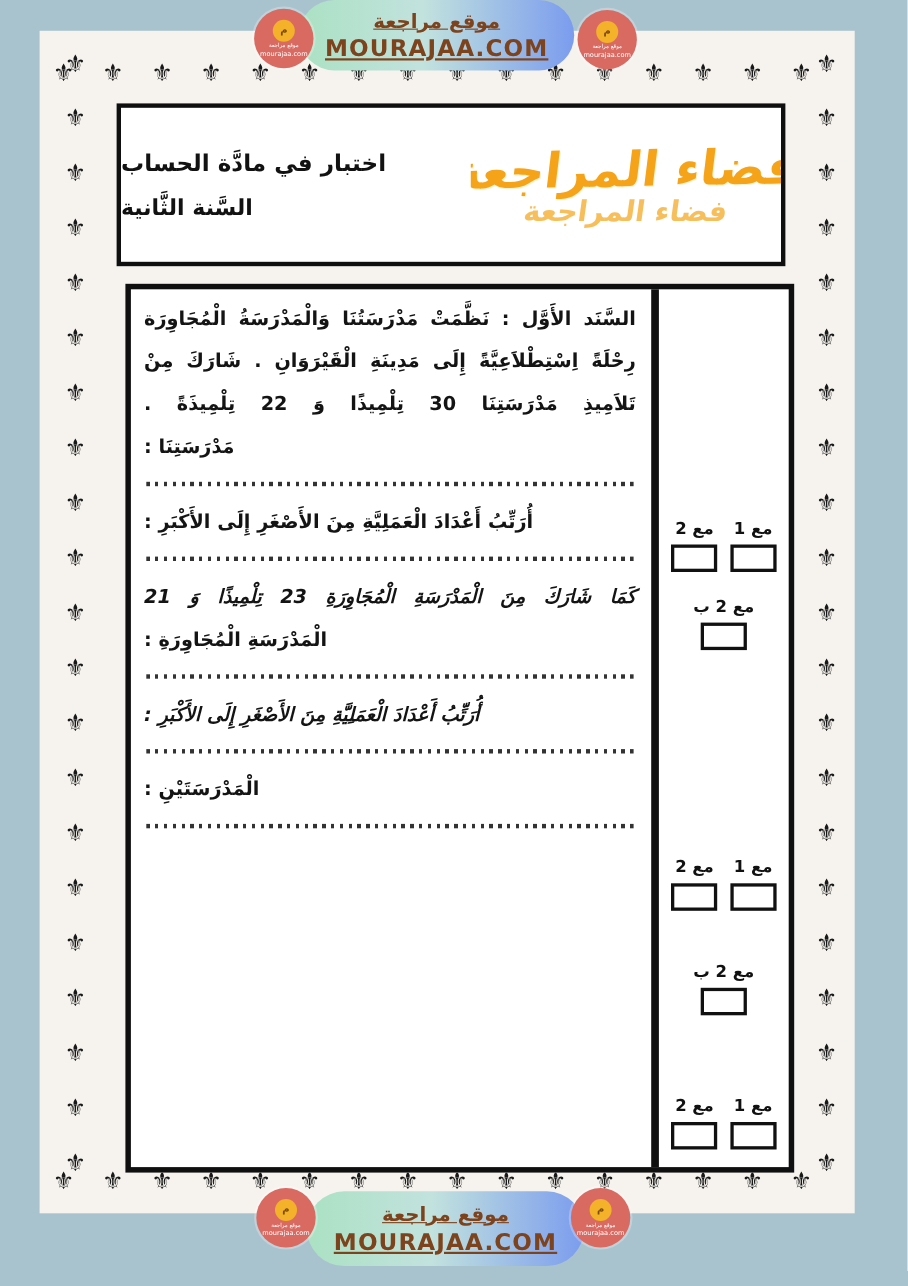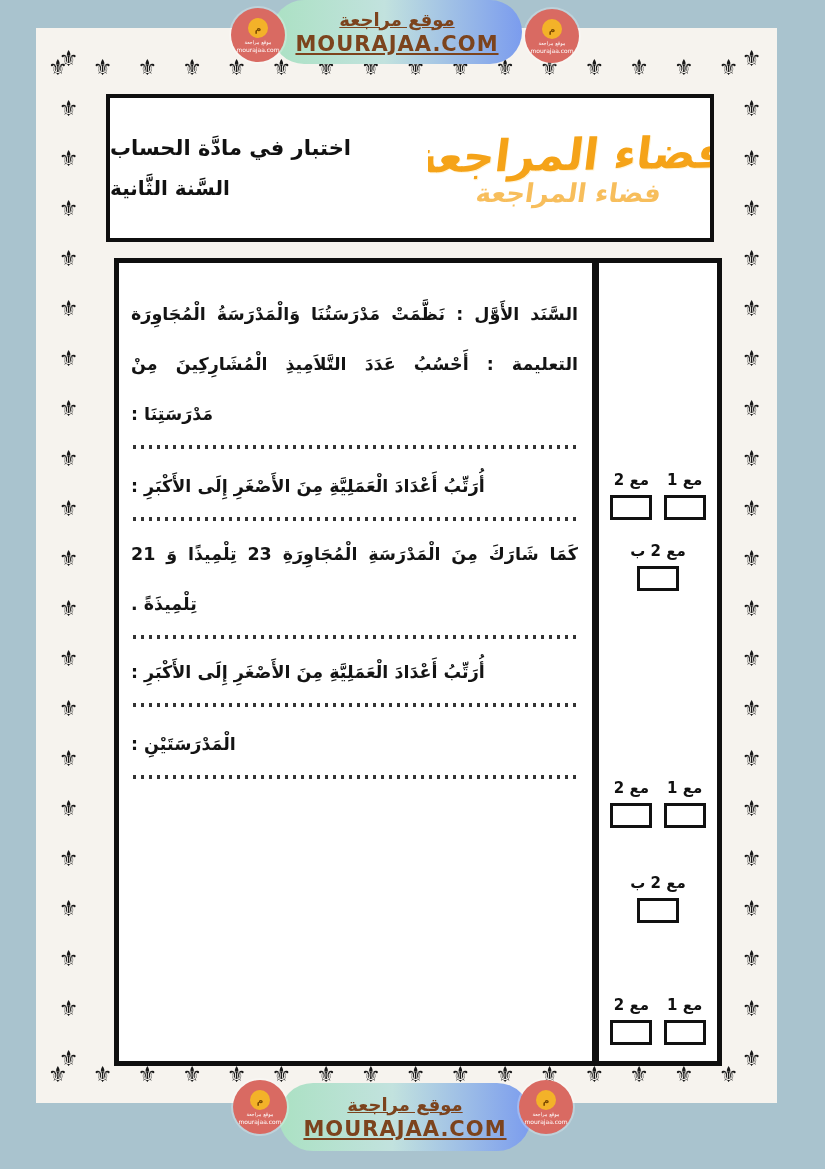--- a/index.html
+++ b/index.html
@@ -22,24 +22,24 @@
   .logo-wrap{width:47%;display:flex;flex-direction:column;justify-content:center;align-items:center;direction:rtl;overflow:hidden;}
   .logo-main{font-size:44px;font-weight:bold;color:var(--logo-orange);transform:skewX(-8deg) rotate(-1deg);white-space:nowrap;text-shadow:1px 1px 0 #fff3d6;}
   .logo-ghost{font-size:26px;font-weight:bold;color:var(--logo-orange);opacity:.7;transform:skewX(-8deg);margin-top:-2px;white-space:nowrap;}
 
   
   .main-box{position:absolute;left:78px;top:230px;width:608px;height:808px;background:#ffffff;border:5px solid #0f0f0f;box-sizing:border-box;display:flex;}
   .text-col{flex:1;direction:rtl;padding:14px 14px 8px 12px;overflow:hidden;}
   .vdivider{width:7px;background:#0f0f0f;}
   .marks-col{width:118px;position:relative;}
 
-  .text-line{font-weight:bold;font-size:17.5px;color:#141414;line-height:26px;margin-bottom:13px;margin-top:24px;}
+  .text-line{font-weight:bold;font-size:17.5px;color:#141414;line-height:26px;margin-bottom:13px;}
   .text-line.justify{text-align:justify;text-align-last:justify;}
   .text-line.right{text-align:left;}
-  .text-line.new-para{margin-top:16px;}
+  .text-line.new-para{margin-top:16px;font-style:italic;}
   .dots-line{height:4px;margin:18px 2px 20px 2px;background:repeating-linear-gradient(90deg,#333 0 3px,transparent 3px 8px);}
 
   
   .mark-group{position:absolute;left:0;right:0;}
   .g1{top:206px;} .g2{top:514px;} .g3{top:731px;}
   .pair{display:flex;direction:rtl;justify-content:space-evenly;}
   .mark{display:flex;flex-direction:column;align-items:center;}
   .mark-label{font-size:15px;font-weight:bold;color:#111;height:22px;line-height:22px;direction:rtl;white-space:nowrap;}
   .mark-box{width:42px;height:25px;border:3px solid #111;background:#fff;box-sizing:border-box;margin-top:4px;}
   .sub{display:flex;justify-content:center;}
@@ -76,27 +76,28 @@
       </div>
       <div class="logo-wrap">
         <div class="logo-main">فضاء المراجعة</div>
         <div class="logo-ghost">فضاء المراجعة</div>
       </div>
     </div>
 
     <div class="main-box">
       <div class="text-col">
           <div class="text-line justify">السَّنَد الأَوَّل : نَظَّمَتْ مَدْرَسَتُنَا وَالْمَدْرَسَةُ الْمُجَاوِرَة</div>
-          <div class="text-line justify">التعليمة : أَحْسُبُ عَدَدَ التَّلاَمِيذِ الْمُشَارِكِينَ مِنْ</div>
+          <div class="text-line justify">رِحْلَةً اِسْتِطْلاَعِيَّةً إِلَى مَدِينَةِ الْقَيْرَوَانِ . شَارَكَ مِنْ</div>
+          <div class="text-line justify">تَلاَمِيذِ مَدْرَسَتِنَا 30 تِلْمِيذًا وَ 22 تِلْمِيذَةً .</div>
           <div class="text-line right">مَدْرَسَتِنَا :</div>
           <div class="dots-line"></div>
           <div class="text-line right">أُرَتِّبُ أَعْدَادَ الْعَمَلِيَّةِ مِنَ الأَصْغَرِ إِلَى الأَكْبَرِ :</div>
           <div class="dots-line"></div>
           <div class="text-line justify new-para">كَمَا شَارَكَ مِنَ الْمَدْرَسَةِ الْمُجَاوِرَةِ 23 تِلْمِيذًا وَ 21</div>
-          <div class="text-line right">تِلْمِيذَةً .</div>
+          <div class="text-line right">الْمَدْرَسَةِ الْمُجَاوِرَةِ :</div>
           <div class="dots-line"></div>
           <div class="text-line right new-para">أُرَتِّبُ أَعْدَادَ الْعَمَلِيَّةِ مِنَ الأَصْغَرِ إِلَى الأَكْبَرِ :</div>
           <div class="dots-line"></div>
           <div class="text-line right">الْمَدْرَسَتَيْنِ :</div>
           <div class="dots-line"></div>
         </div>
       <div class="vdivider"></div>
       <div class="marks-col">
           <div class="mark-group g1">
             <div class="pair">

